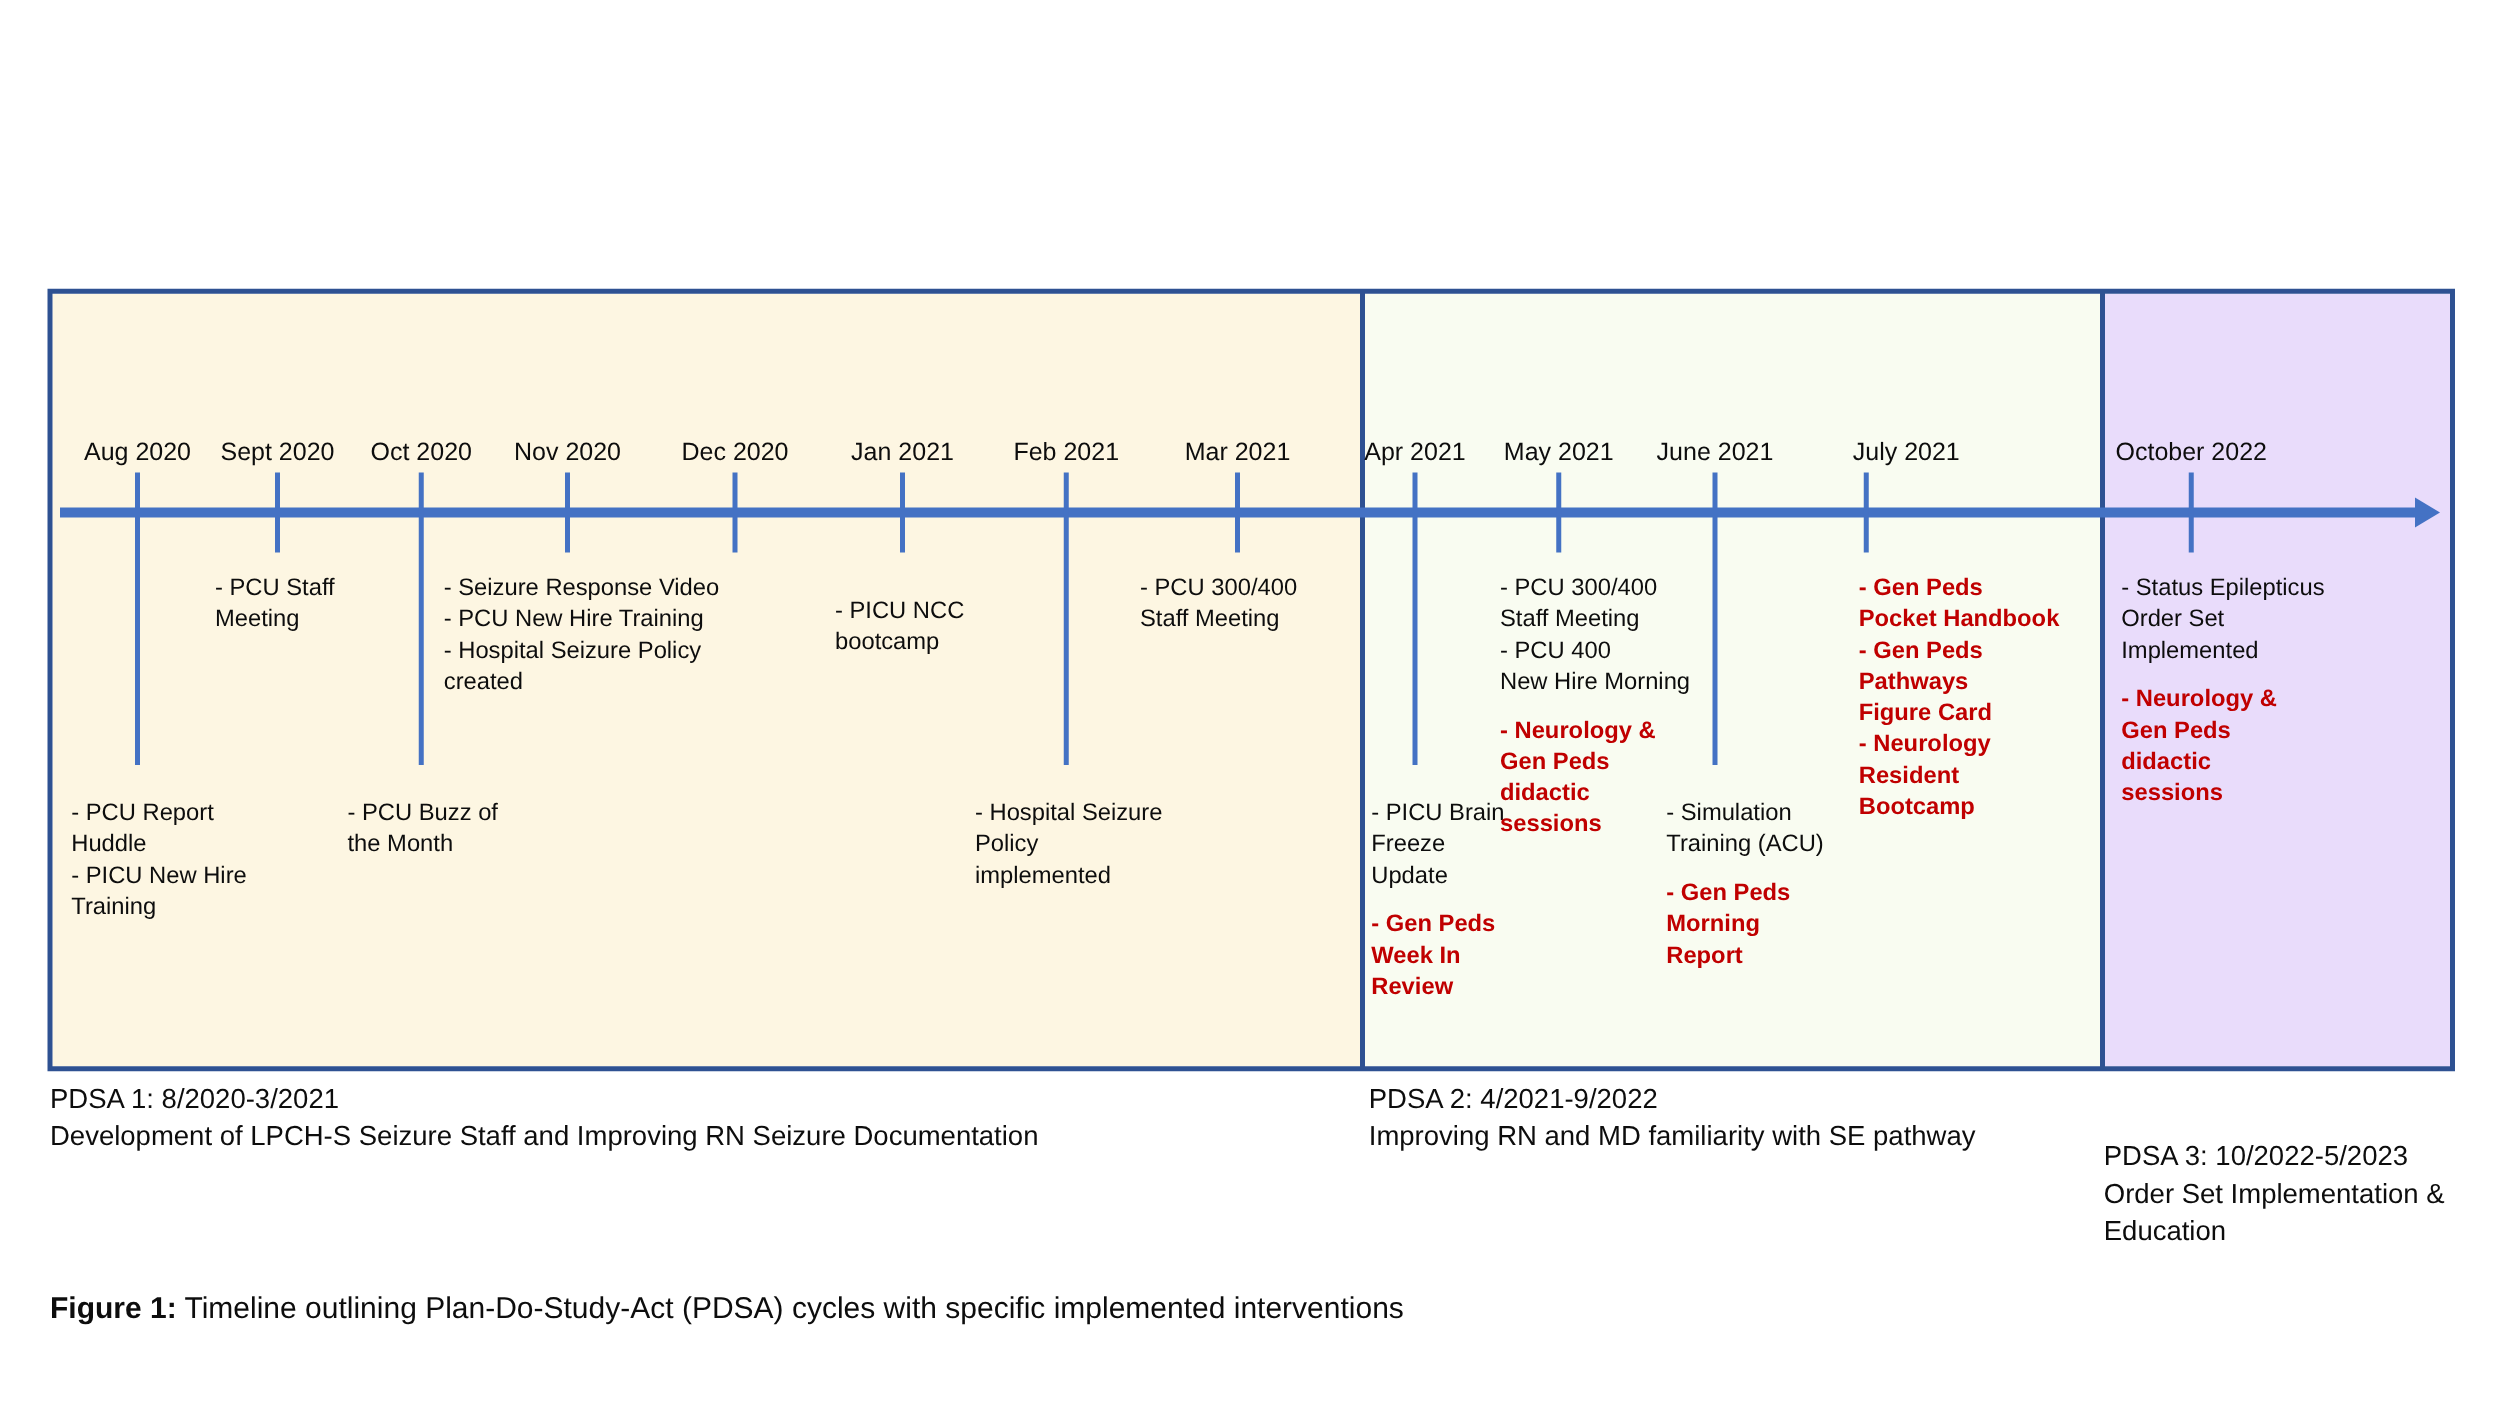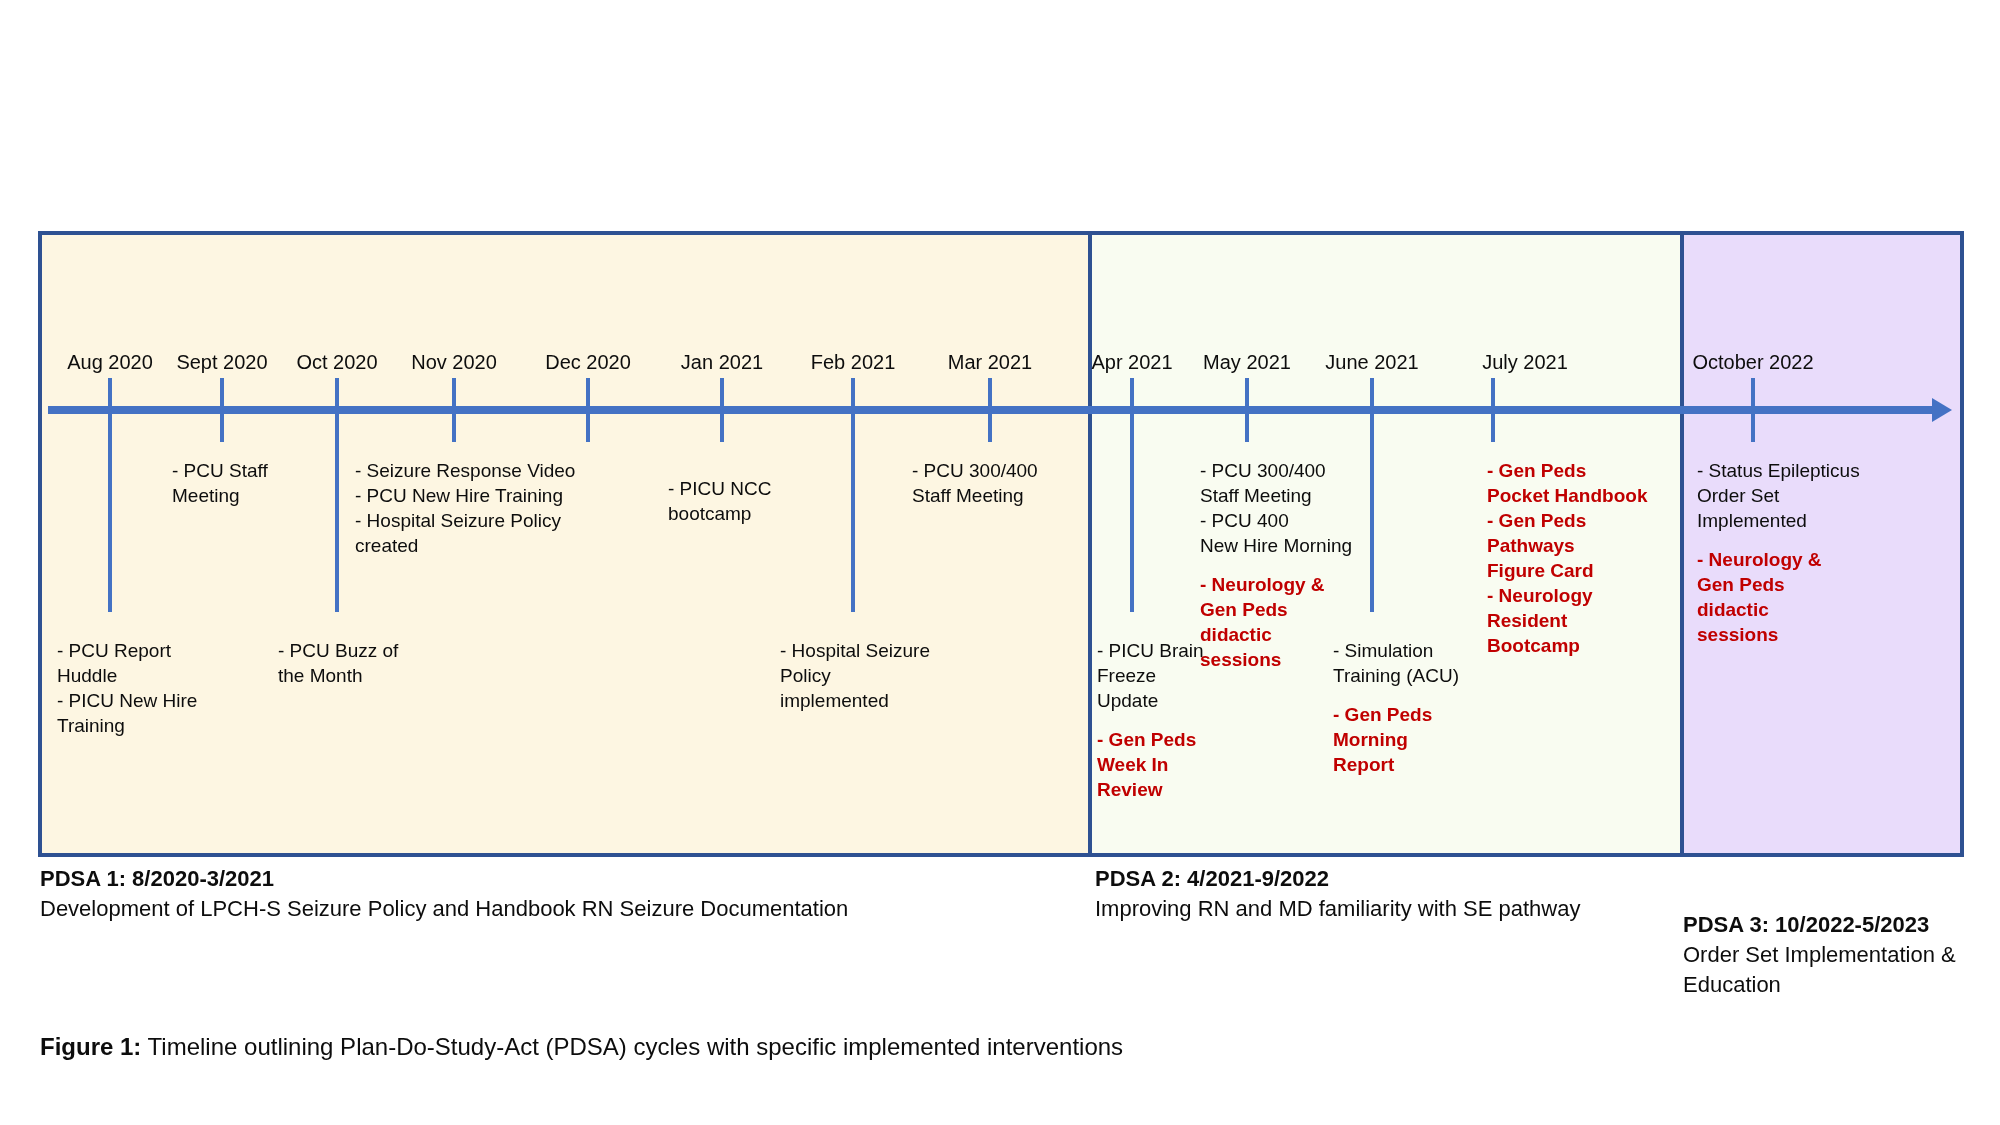--- a/index.html
+++ b/index.html
@@ -36,21 +36,21 @@
   
   .note{position:absolute;font-size:19px;line-height:25px;}
   .note-line{white-space:nowrap;color:#0d0d0d;}
   .note-line.red{color:var(--c-red);font-weight:bold;}
   .note-line.gap{margin-top:14px;}
   
   .panel-caption{position:absolute;font-size:22px;line-height:30px;}
   .cap-1{left:40px;top:864px;}
   .cap-2{left:1095px;top:864px;}
   .cap-3{left:1683px;top:862px;width:300px;margin-top:48px;}
-  .panel-caption .cap-title{font-weight:bold;}
+  .panel-caption .cap-title{font-weight:normal;}
   
   .figure-caption{position:absolute;left:40px;top:1032px;font-size:24px;line-height:30px;}
   .figure-caption .fig-label{font-weight:bold;}
 </style>
 </head>
 <body>
 
 <div class="stage" style="--c-border: #2e5192; --c-blue: #4472c4; --c-red: #c00000;">
 
   <div class="panel-fill fill-1" style="background: rgb(253, 246, 226);"></div>
@@ -165,21 +165,21 @@
         <div class="note-line">Implemented</div>
         <div class="note-line red gap">- Neurology &amp;</div>
         <div class="note-line red">Gen Peds</div>
         <div class="note-line red">didactic</div>
         <div class="note-line red">sessions</div>
       </div>
     </div>
 
   <div class="panel-caption cap-1">
     <div class="cap-title">PDSA 1: 8/2020-3/2021</div>
-    <div class="cap-sub">Development of LPCH-S Seizure Policy and Handbook RN Seizure Documentation</div>
+    <div class="cap-sub">Development of LPCH-S Seizure Staff and Improving RN Seizure Documentation</div>
   </div>
   <div class="panel-caption cap-2">
     <div class="cap-title">PDSA 2: 4/2021-9/2022</div>
     <div class="cap-sub">Improving RN and MD familiarity with SE pathway</div>
   </div>
   <div class="panel-caption cap-3">
     <div class="cap-title">PDSA 3: 10/2022-5/2023</div>
     <div class="cap-sub">Order Set Implementation &amp; Education</div>
   </div>
 

